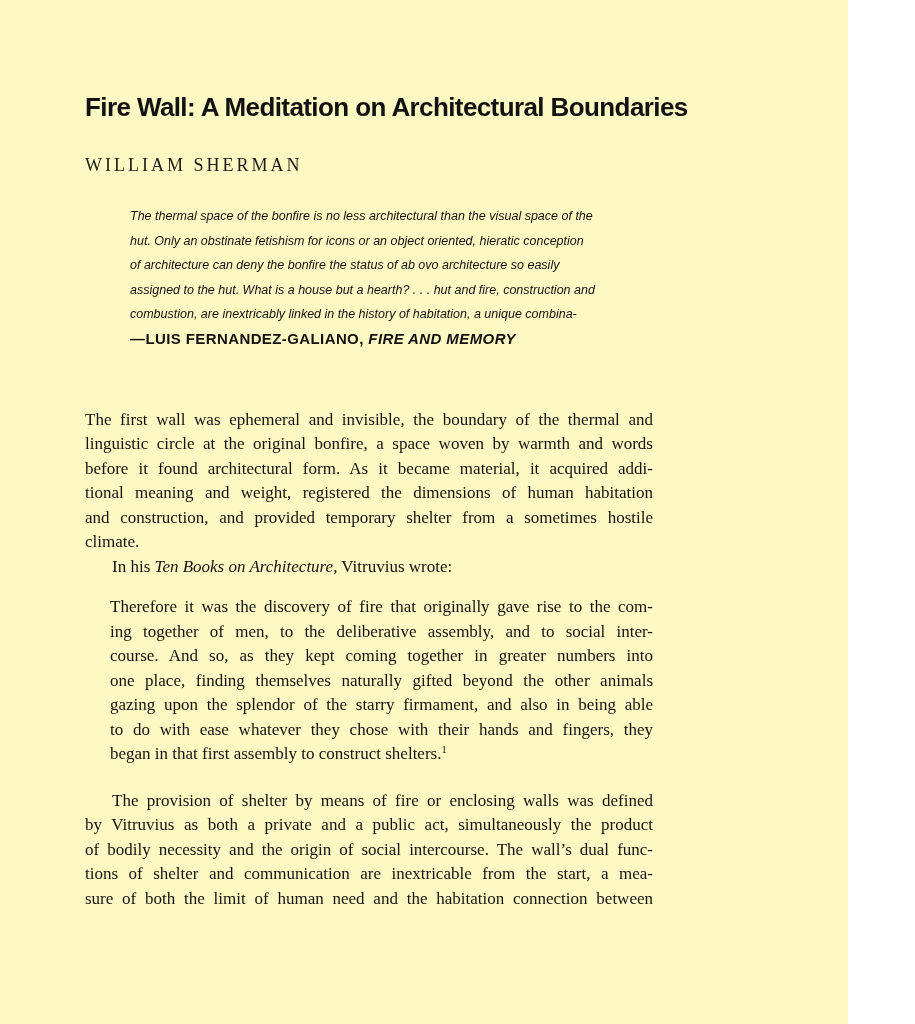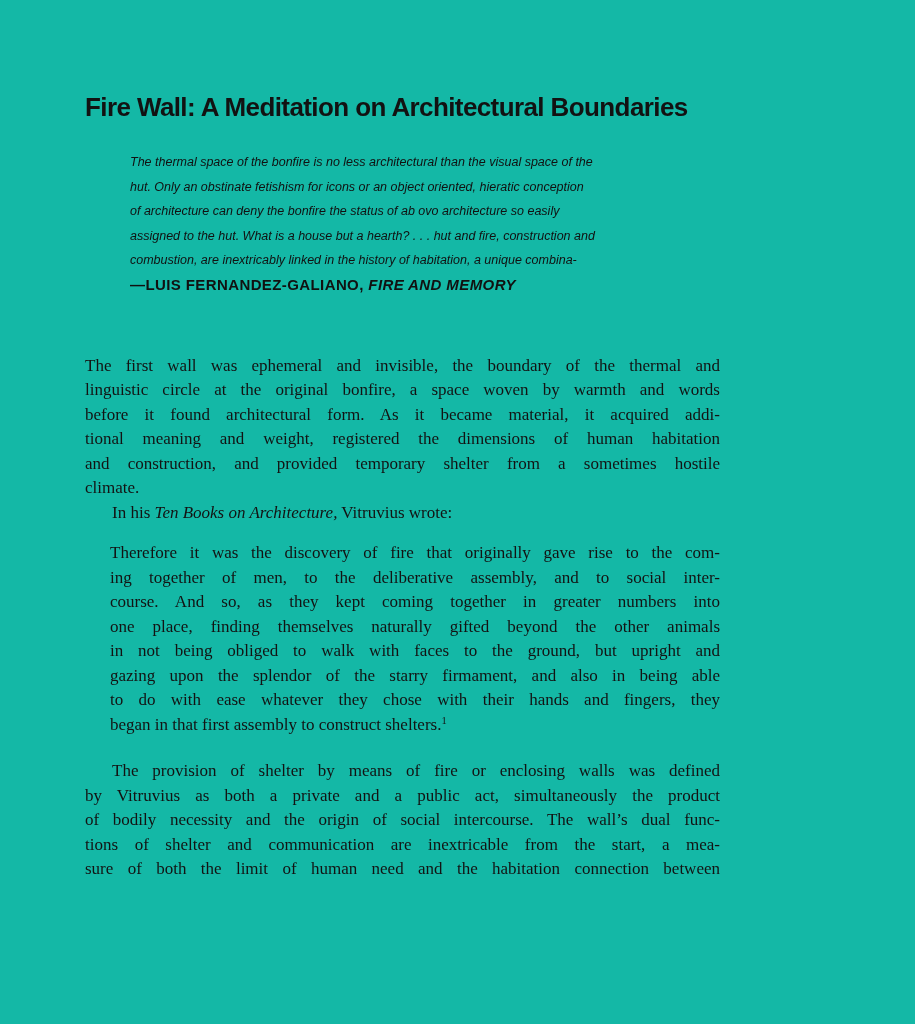--- a/index.html
+++ b/index.html
@@ -1,20 +1,20 @@
 <!DOCTYPE html>
 <html><head>
 <meta charset="utf-8">
 <style>
   html, body { margin: 0; padding: 0; background: #ffffff; }
   .page {
     position: relative;
-    width: 915px;
+    width: 848px;
     height: 1024px;
-    background: #14b8a6;
+    background: #fef9c3;
     overflow: hidden;
     color: #161616;
   }
   
   .title {
     margin: 92px 60px 0 85px;
     font-family: "Liberation Sans", sans-serif;
     font-weight: 700;
     font-size: 26px;
     line-height: 30px;
@@ -75,20 +75,21 @@
     vertical-align: 6px;
   }
 </style>
 </head>
 <body>
 
 <div class="page">
 
   <h1 class="title">Fire Wall: A Meditation on Architectural Boundaries</h1>
 
+  <div class="author">WILLIAM SHERMAN</div>
 
   <div class="epigraph">
     <div>
         <div class="tline">The thermal space of the bonfire is no less architectural than the visual space of the</div>
         <div class="tline">hut. Only an obstinate fetishism for icons or an object oriented, hieratic conception</div>
         <div class="tline">of architecture can deny the bonfire the status of ab ovo architecture so easily</div>
         <div class="tline">assigned to the hut. What is a house but a hearth? . . . hut and fire, construction and</div>
         <div class="tline">combustion, are inextricably linked in the history of habitation, a unique combina-</div>
       </div>
     <div class="attribution">
@@ -110,21 +111,20 @@
     <div class="p2line tline last">
       <span>In his </span><span class="btitle">Ten Books on Architecture,</span><span> Vitruvius wrote:</span>
     </div>
 
     <div class="quote">
       <div>
           <div class="tline">Therefore it was the discovery of fire that originally gave rise to the com-</div>
           <div class="tline">ing together of men, to the deliberative assembly, and to social inter-</div>
           <div class="tline">course. And so, as they kept coming together in greater numbers into</div>
           <div class="tline">one place, finding themselves naturally gifted beyond the other animals</div>
-          <div class="tline">in not being obliged to walk with faces to the ground, but upright and</div>
           <div class="tline">gazing upon the splendor of the starry firmament, and also in being able</div>
           <div class="tline">to do with ease whatever they chose with their hands and fingers, they</div>
         </div>
       <div class="tline last">
         <span>began in that first assembly to construct shelters.</span><sup>1</sup>
       </div>
     </div>
 
     <div class="para3">
         <div class="tline ind">The provision of shelter by means of fire or enclosing walls was defined</div>

